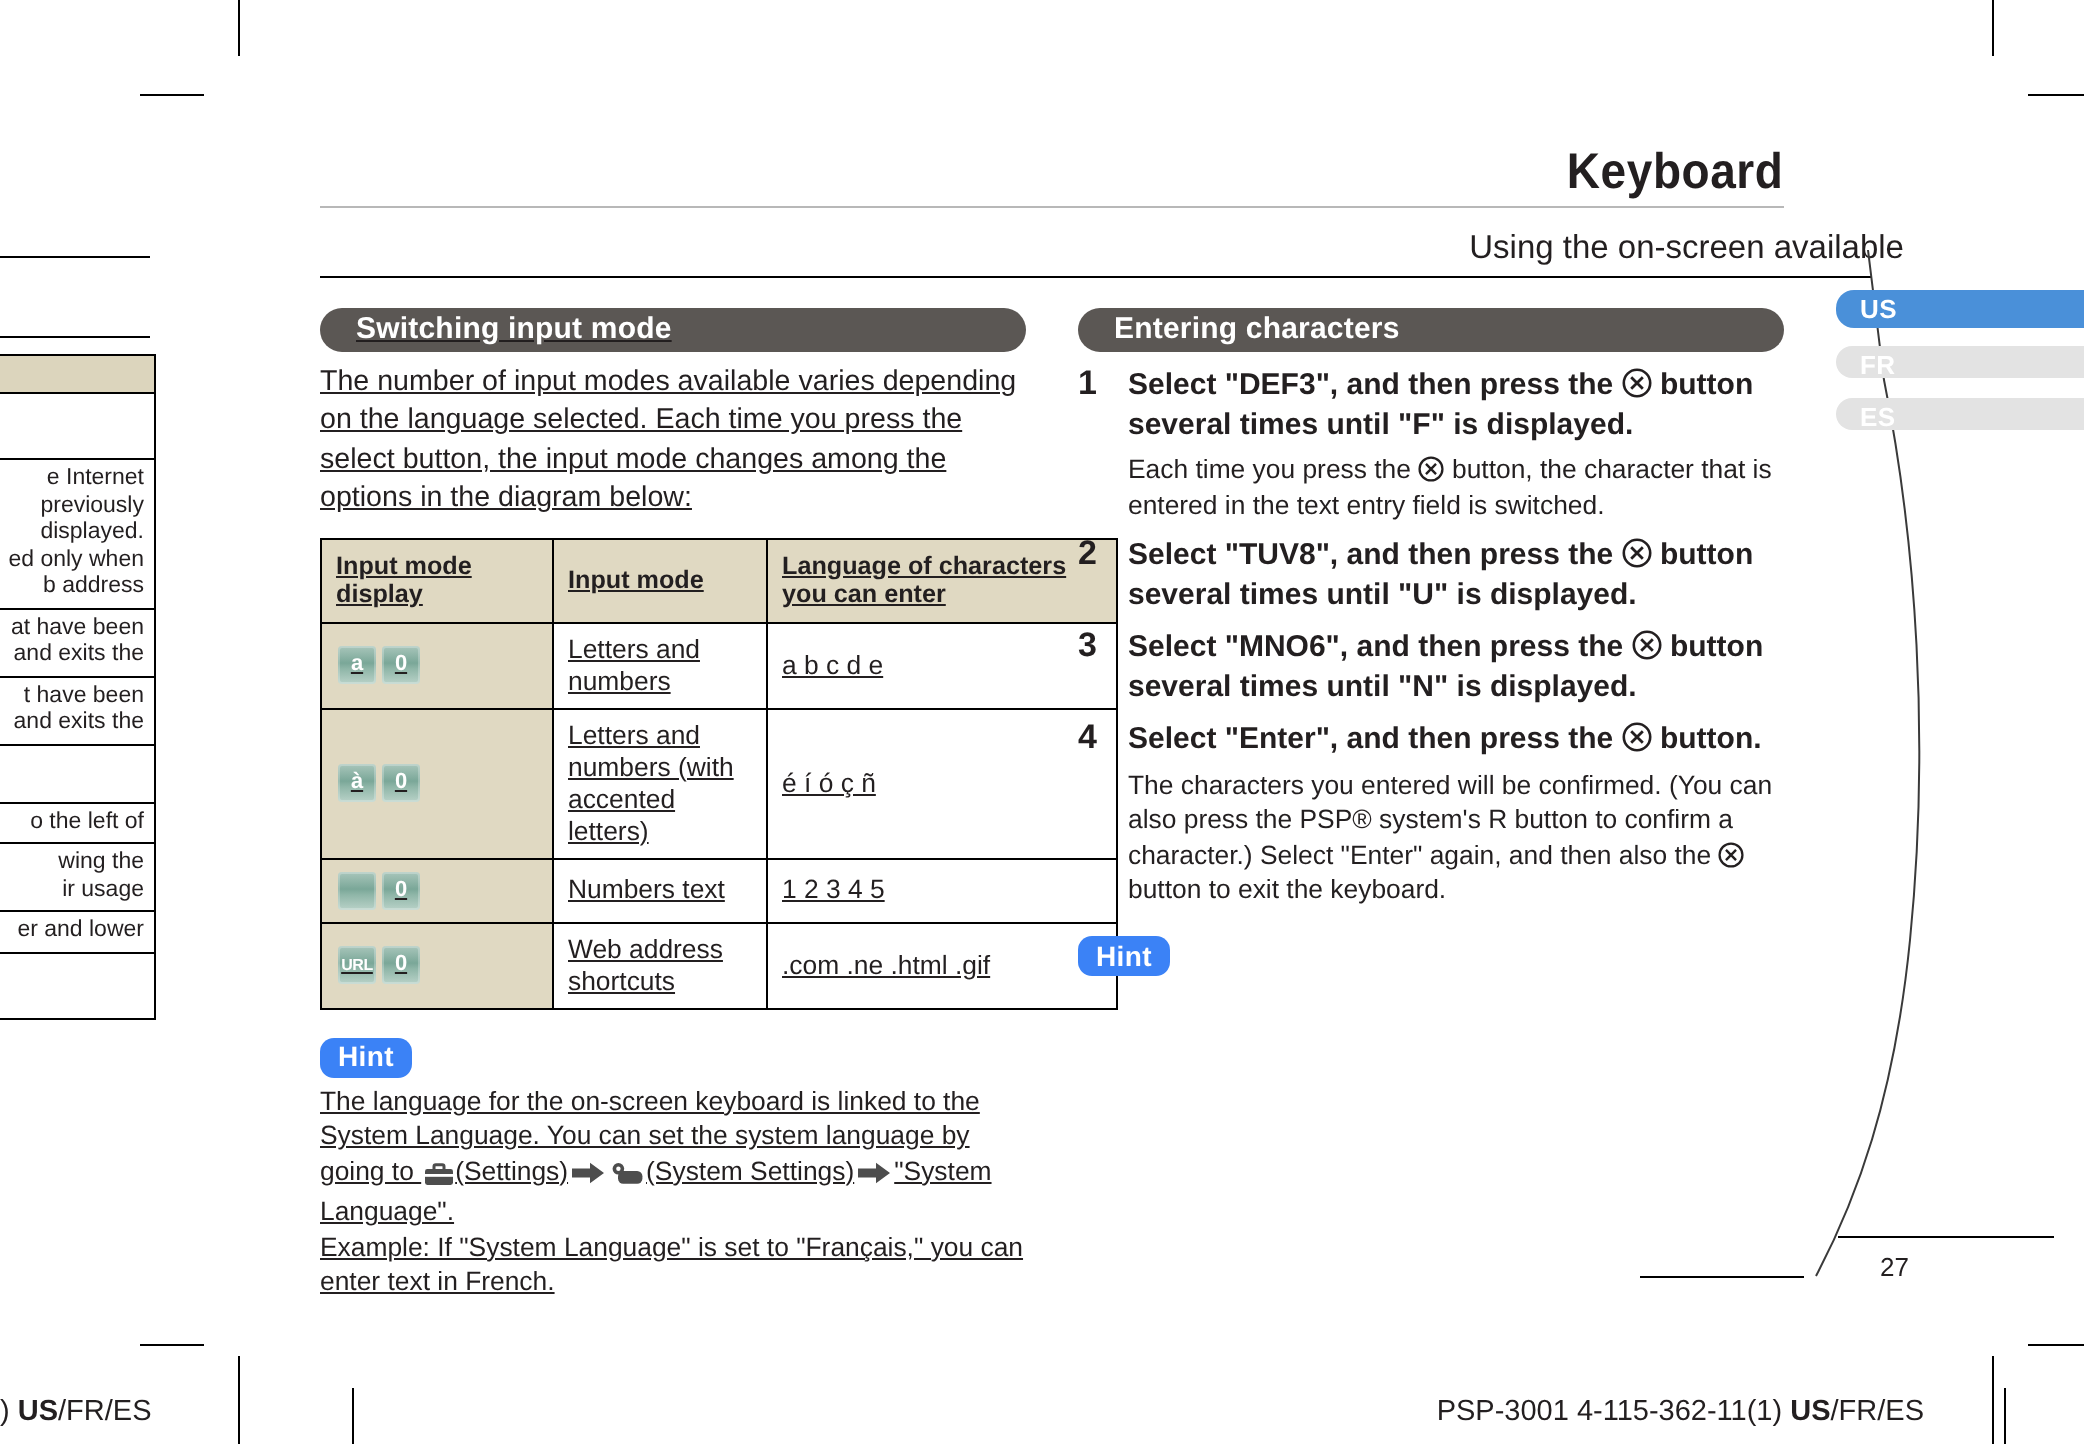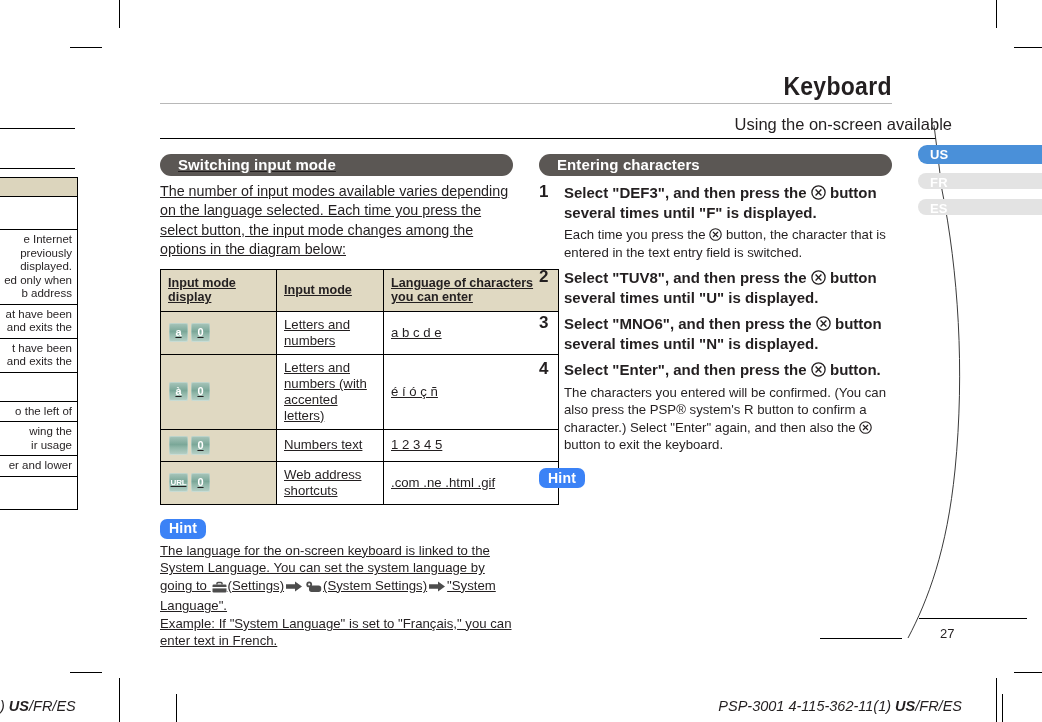--- a/index.html
+++ b/index.html
@@ -172,21 +172,21 @@
   .pg-rule{
     position:absolute;left:919px;top:618px;width:108px;height:1px;background:#000;
   }
   .pg-rule-l{
     position:absolute;left:820px;top:638px;width:82px;height:1px;background:#000;
   }
 
   
   .foot{
     position:absolute;bottom:8px;
-    font-size:14.5px;color:#231f20;white-space:nowrap;font-style:italic;
+    font-size:14.5px;color:#231f20;white-space:nowrap;
   }
   .foot-left{left:0px;}
   .foot-right{right:80px;}
   .foot b{font-weight:bold;}
   .foot-rule{position:absolute;bottom:0;height:1px;background:#000;}
 </style>
 </head>
 <body>
 
 <div class="page">

